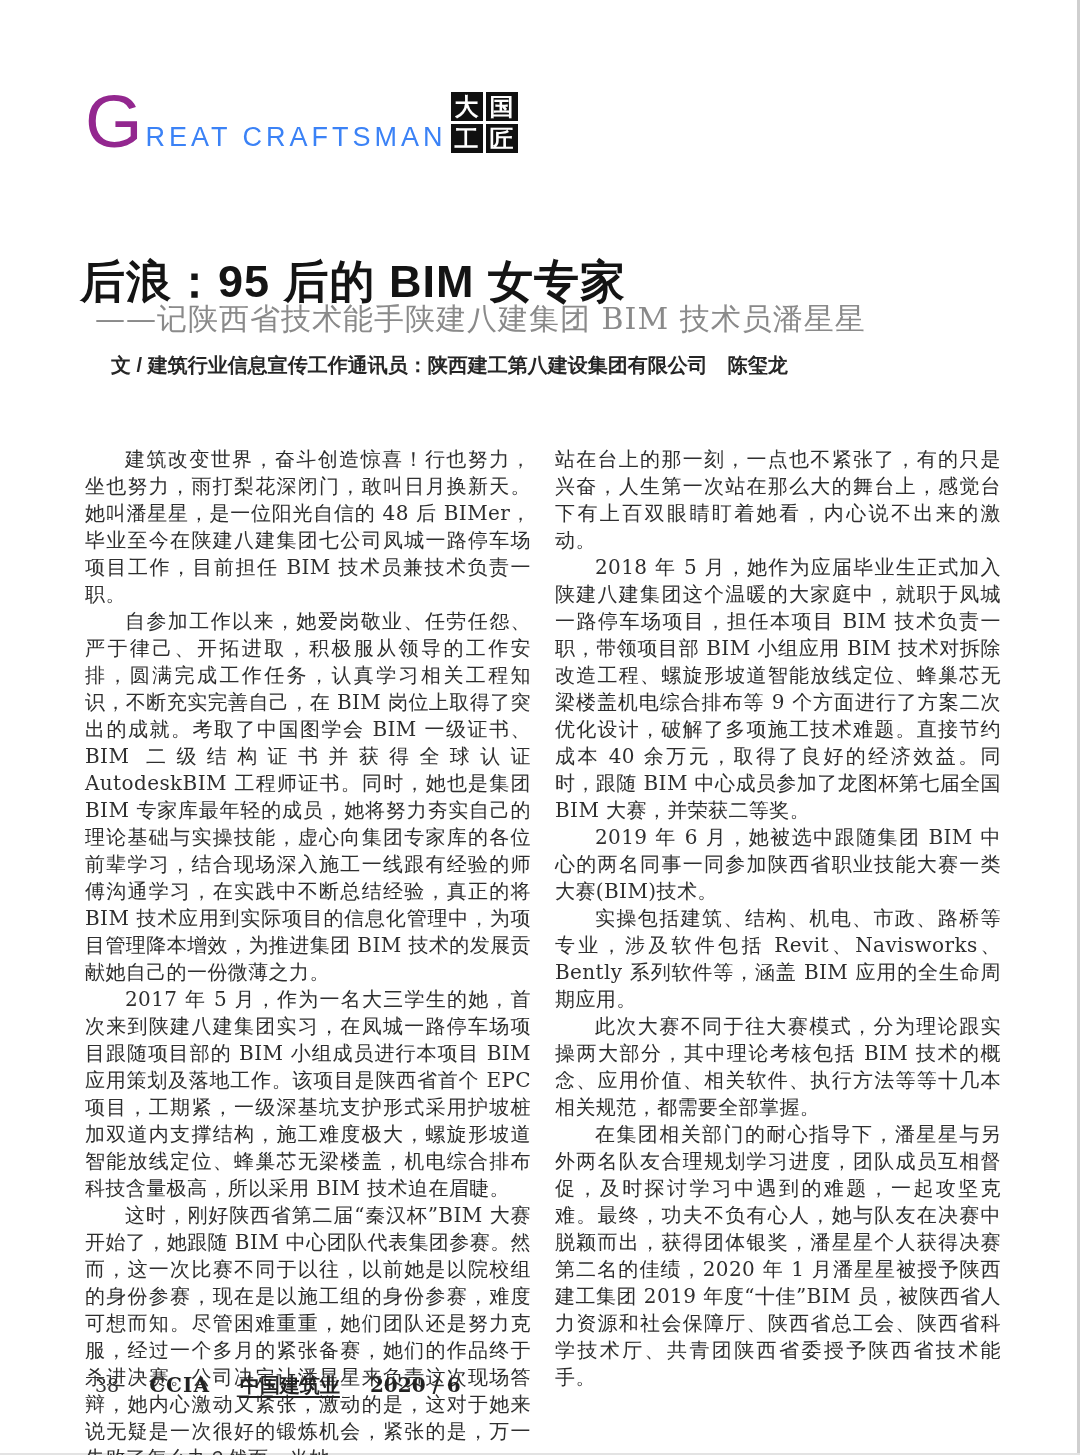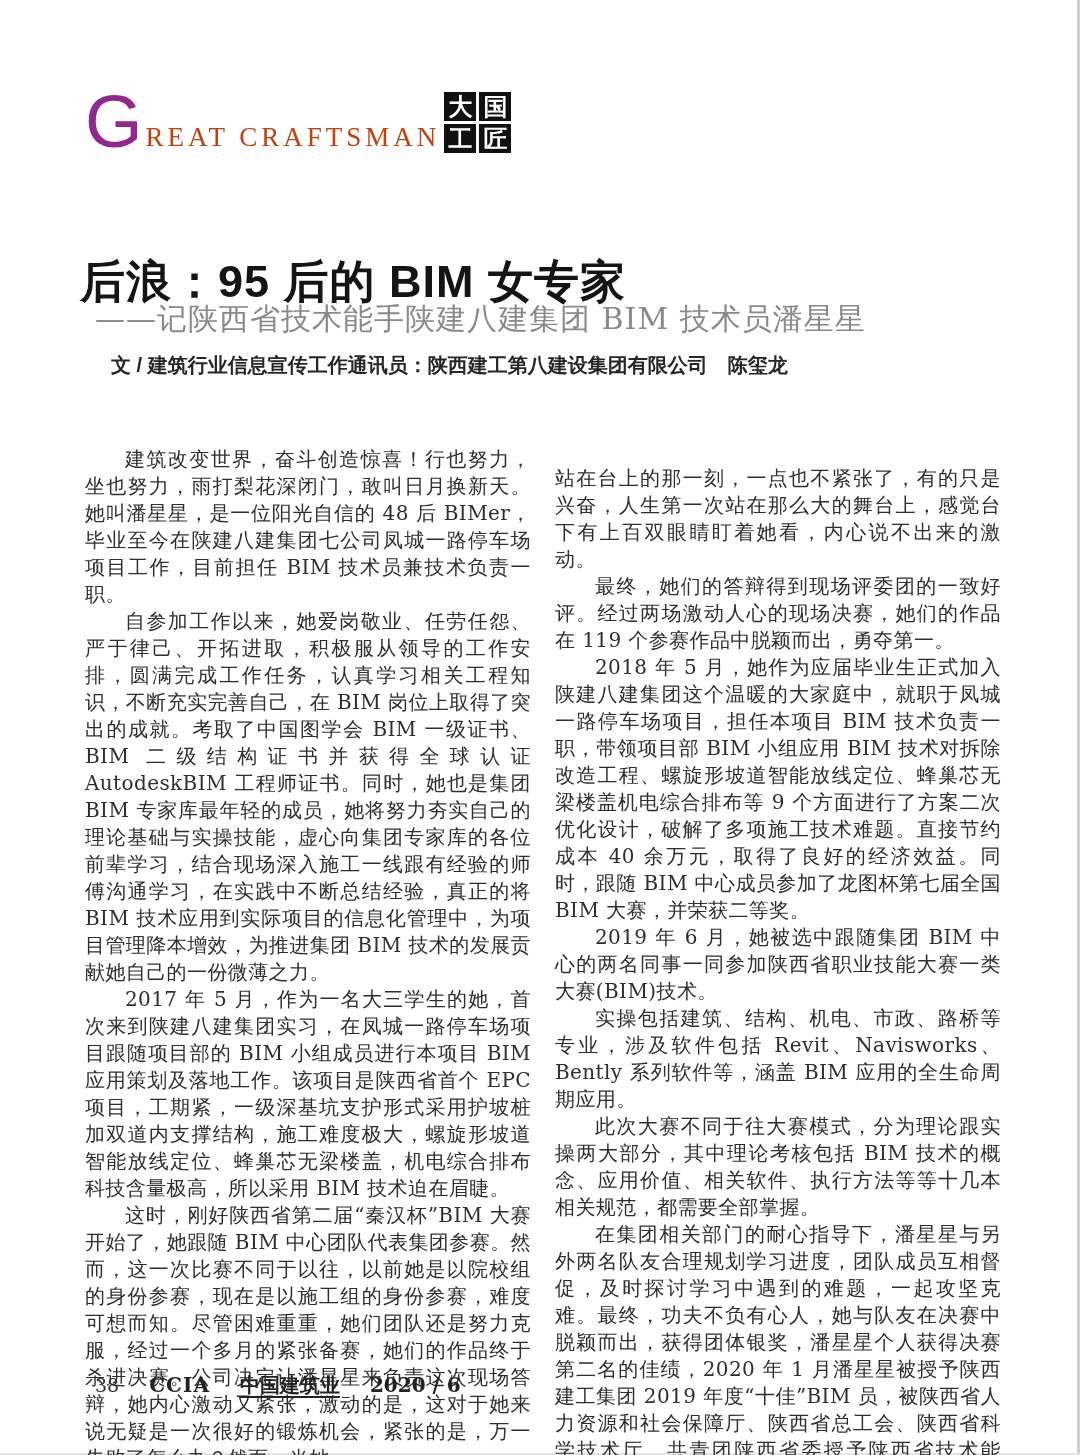--- a/index.html
+++ b/index.html
@@ -16,22 +16,22 @@
   .scan-edge-bottom{position:absolute;left:0;bottom:0;width:100%;height:2px;background:#e3e3e3;}
 
   
   .brand{position:absolute;top:92px;left:85px;display:flex;align-items:flex-end;}
   .brand-g{
     font-family:"Liberation Sans","DejaVu Sans",sans-serif;
     font-size:74px;line-height:0.82;font-weight:500;
     color:#93278f;
   }
   .brand-rest{
-    font-family:Liberation Serif, serif;
-    font-size:27px;line-height:1;color:#c2410c;
+    font-family:Liberation Sans, sans-serif;
+    font-size:27px;line-height:1;color:#3b82f6;
     letter-spacing:4px;margin-left:3px;margin-bottom:2px;
     white-space:pre;
   }
   .badge{
     display:grid;grid-template-columns:32px 32px;grid-auto-rows:29px;
     gap:3px;margin-left:4px;margin-bottom:0;
   }
   .badge .cell{
     background:#101010;color:#ffffff;
     font-size:24px;font-weight:700;
@@ -65,21 +65,21 @@
     display:flex;gap:24px;
   }
   .col{width:446px;}
   .para{
     margin:0;
     font-size:20px;line-height:27px;letter-spacing:0.4px;
     text-align:justify;
     text-indent:2em;
     color:#2e2e2e;
   }
-  .para.no-indent{text-indent:0;margin-top:19px;}
+  .para.no-indent{text-indent:0;}
 
   
   .footer{
     position:absolute;top:1372px;left:95px;
     display:flex;align-items:baseline;gap:30px;
     font-size:20px;color:#222;
   }
   .footer .page-num{font-size:19px;color:#333;}
   .footer .journal-abbr{font-weight:700;letter-spacing:1px;}
   .footer .journal-name{font-weight:700;text-decoration:underline;text-underline-offset:4px;}
@@ -110,21 +110,20 @@
 
   <div class="body">
     <div class="col">
         <p class="para">建筑改变世界，奋斗创造惊喜！行也努力，坐也努力，雨打梨花深闭门，敢叫日月换新天。她叫潘星星，是一位阳光自信的 48 后 BIMer，毕业至今在陕建八建集团七公司凤城一路停车场项目工作，目前担任 BIM 技术员兼技术负责一职。</p>
         <p class="para">自参加工作以来，她爱岗敬业、任劳任怨、严于律己、开拓进取，积极服从领导的工作安排，圆满完成工作任务，认真学习相关工程知识，不断充实完善自己，在 BIM 岗位上取得了突出的成就。考取了中国图学会 BIM 一级证书、BIM 二级结构证书并获得全球认证 AutodeskBIM 工程师证书。同时，她也是集团 BIM 专家库最年轻的成员，她将努力夯实自己的理论基础与实操技能，虚心向集团专家库的各位前辈学习，结合现场深入施工一线跟有经验的师傅沟通学习，在实践中不断总结经验，真正的将 BIM 技术应用到实际项目的信息化管理中，为项目管理降本增效，为推进集团 BIM 技术的发展贡献她自己的一份微薄之力。</p>
         <p class="para">2017 年 5 月，作为一名大三学生的她，首次来到陕建八建集团实习，在凤城一路停车场项目跟随项目部的 BIM 小组成员进行本项目 BIM 应用策划及落地工作。该项目是陕西省首个 EPC 项目，工期紧，一级深基坑支护形式采用护坡桩加双道内支撑结构，施工难度极大，螺旋形坡道智能放线定位、蜂巢芯无梁楼盖，机电综合排布科技含量极高，所以采用 BIM 技术迫在眉睫。</p>
         <p class="para">这时，刚好陕西省第二届“秦汉杯”BIM 大赛开始了，她跟随 BIM 中心团队代表集团参赛。然而，这一次比赛不同于以往，以前她是以院校组的身份参赛，现在是以施工组的身份参赛，难度可想而知。尽管困难重重，她们团队还是努力克服，经过一个多月的紧张备赛，她们的作品终于杀进决赛。公司决定让潘星星来负责这次现场答辩，她内心激动又紧张，激动的是，这对于她来说无疑是一次很好的锻炼机会，紧张的是，万一失败了怎么办？然而，当她</p>
       </div>
     <div class="col">
         <p class="para no-indent">站在台上的那一刻，一点也不紧张了，有的只是兴奋，人生第一次站在那么大的舞台上，感觉台下有上百双眼睛盯着她看，内心说不出来的激动。</p>
-        <p class="para">最终，她们的答辩得到现场评委团的一致好评。经过两场激动人心的现场决赛，她们的作品在 119 个参赛作品中脱颖而出，勇夺第一。</p>
         <p class="para">2018 年 5 月，她作为应届毕业生正式加入陕建八建集团这个温暖的大家庭中，就职于凤城一路停车场项目，担任本项目 BIM 技术负责一职，带领项目部 BIM 小组应用 BIM 技术对拆除改造工程、螺旋形坡道智能放线定位、蜂巢芯无梁楼盖机电综合排布等 9 个方面进行了方案二次优化设计，破解了多项施工技术难题。直接节约成本 40 余万元，取得了良好的经济效益。同时，跟随 BIM 中心成员参加了龙图杯第七届全国 BIM 大赛，并荣获二等奖。</p>
         <p class="para">2019 年 6 月，她被选中跟随集团 BIM 中心的两名同事一同参加陕西省职业技能大赛一类大赛(BIM)技术。</p>
         <p class="para">实操包括建筑、结构、机电、市政、路桥等专业，涉及软件包括 Revit、Navisworks、Bently 系列软件等，涵盖 BIM 应用的全生命周期应用。</p>
         <p class="para">此次大赛不同于往大赛模式，分为理论跟实操两大部分，其中理论考核包括 BIM 技术的概念、应用价值、相关软件、执行方法等等十几本相关规范，都需要全部掌握。</p>
         <p class="para">在集团相关部门的耐心指导下，潘星星与另外两名队友合理规划学习进度，团队成员互相督促，及时探讨学习中遇到的难题，一起攻坚克难。最终，功夫不负有心人，她与队友在决赛中脱颖而出，获得团体银奖，潘星星个人获得决赛第二名的佳绩，2020 年 1 月潘星星被授予陕西建工集团 2019 年度“十佳”BIM 员，被陕西省人力资源和社会保障厅、陕西省总工会、陕西省科学技术厅、共青团陕西省委授予陕西省技术能手。</p>
       </div>
   </div>
 
   <div class="footer">
     <span class="page-num">38</span>

